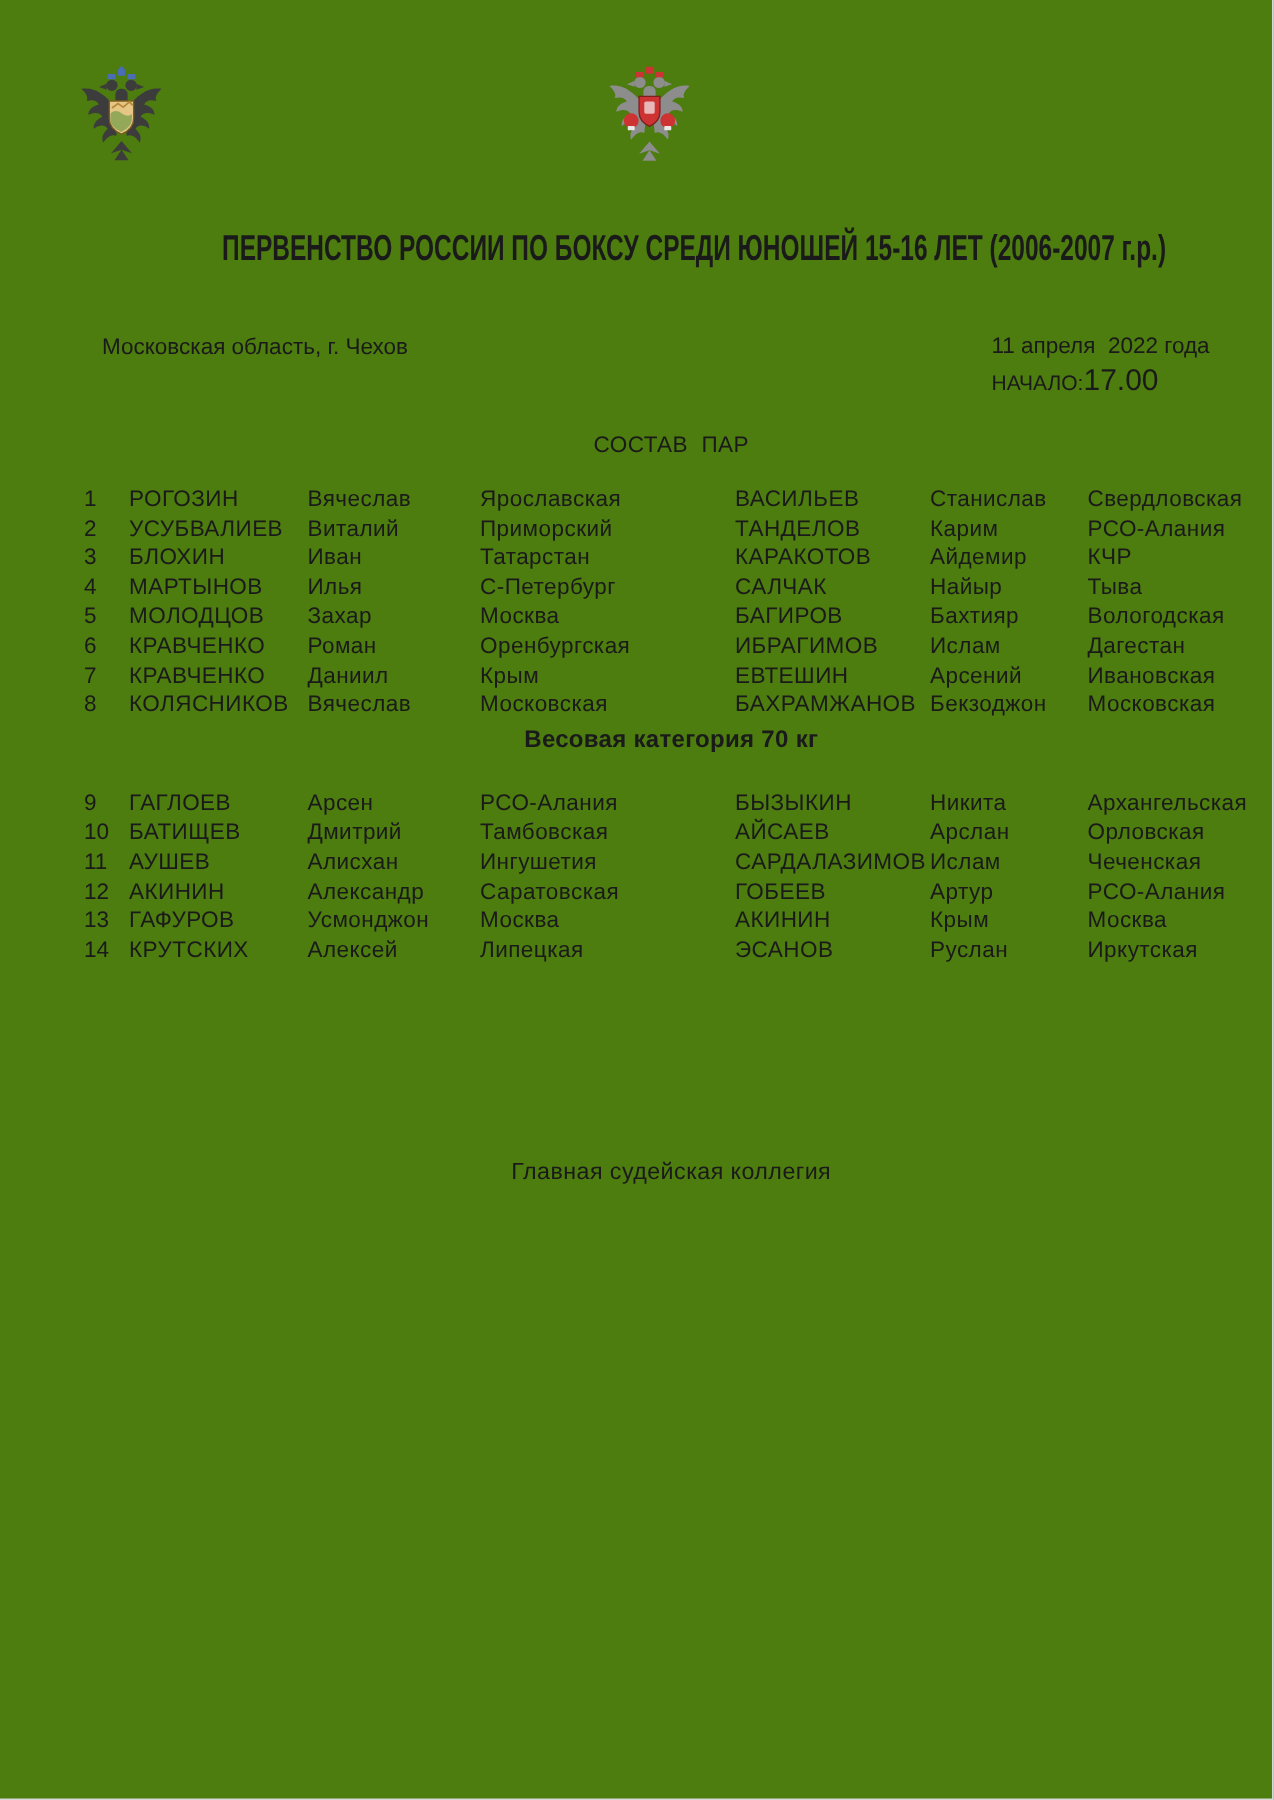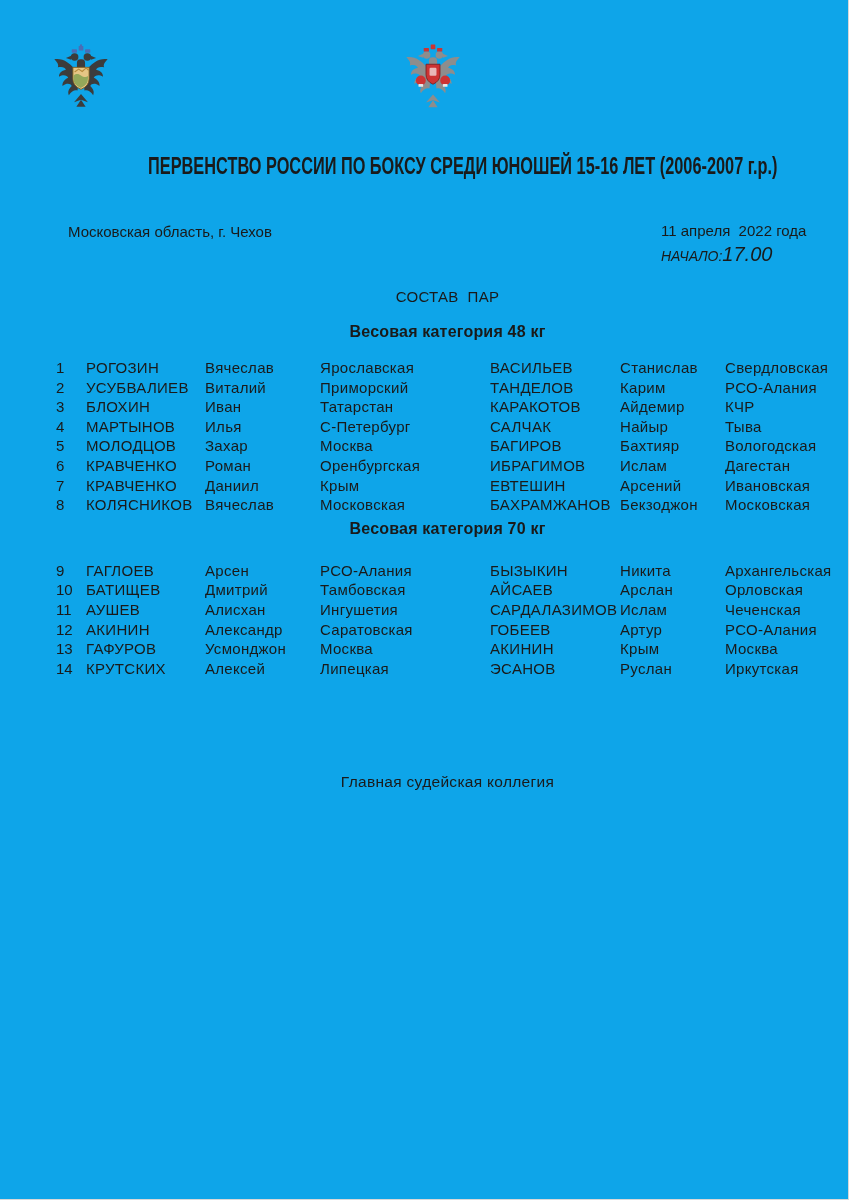--- a/index.html
+++ b/index.html
@@ -1,19 +1,19 @@
 <!DOCTYPE html>
 <html lang="ru"><head>
 <meta charset="utf-8">
 <style>
   html,body{margin:0;padding:0;background:#ffffff;}
   .page{
     position:relative;
     width:849px;height:1200px;
-    background:#0ea5e9;
+    background:#4d7c0f;
     font-family:"Liberation Sans", sans-serif;
     color:#1a1a1a;
     overflow:hidden;
     box-shadow:inset -1px -1px 0 #d8d8d8;
   }
   
   .emblem{position:absolute;}
   .emblem-left{top:44px;left:52px;}
   .emblem-right{top:42px;left:404px;}
   
@@ -25,21 +25,21 @@
   .title-inner{display:inline-block;transform:scaleX(0.68);transform-origin:center;}
   
   .location{position:absolute;top:223px;left:68px;font-size:15px;white-space:pre;}
   .ring{
     position:absolute;top:220px;left:0;width:100%;box-sizing:border-box;
     padding-left:36px;text-align:center;font-weight:bold;font-size:15px;
   }
   .ring-letter{font-size:21px;}
   .datetime{position:absolute;top:222px;left:661px;font-size:15px;}
   .date-line{white-space:pre;}
-  .start-line{margin-top:4px;font-size:14px;white-space:nowrap;font-style:italic;}
+  .start-line{margin-top:4px;font-size:14px;white-space:nowrap;}
   .start-value{font-size:20px;}
   
   .content{position:absolute;top:288px;left:50px;width:795px;font-size:15px;}
   .section-title{text-align:center;font-size:15px;white-space:pre;height:19px;margin-bottom:16px;letter-spacing:0.3px;}
   .cat-heading{text-align:center;font-weight:bold;font-size:16px;height:19px;letter-spacing:0.2px;}
   .category .rows{margin-top:16px;}
   .category + .category{margin-top:5px;}
   .category + .category .rows{margin-top:22px;}
   .bout-row{
     display:grid;
@@ -116,21 +116,20 @@
   <div class="location">Московская область, г. Чехов</div>
   <div class="datetime">
     <div class="date-line">11 апреля  2022 года</div>
     <div class="start-line"><span>НАЧАЛО:</span><span class="start-value">17.00</span></div>
   </div>
 
   <div class="content">
     <div class="section-title">СОСТАВ  ПАР</div>
     <div id="categories">
   <div class="category">
-    <div class="cat-heading">Весовая категория 48 кг</div>
     <div class="rows">
             <div class="bout-row">
               <span class="cell c0">1</span>
               <span class="cell c1">РОГОЗИН</span>
               <span class="cell c2">Вячеслав</span>
               <span class="cell c3">Ярославская</span>
               <span class="cell c4">ВАСИЛЬЕВ</span>
               <span class="cell c5">Станислав</span>
               <span class="cell c6">Свердловская</span>
             </div>

